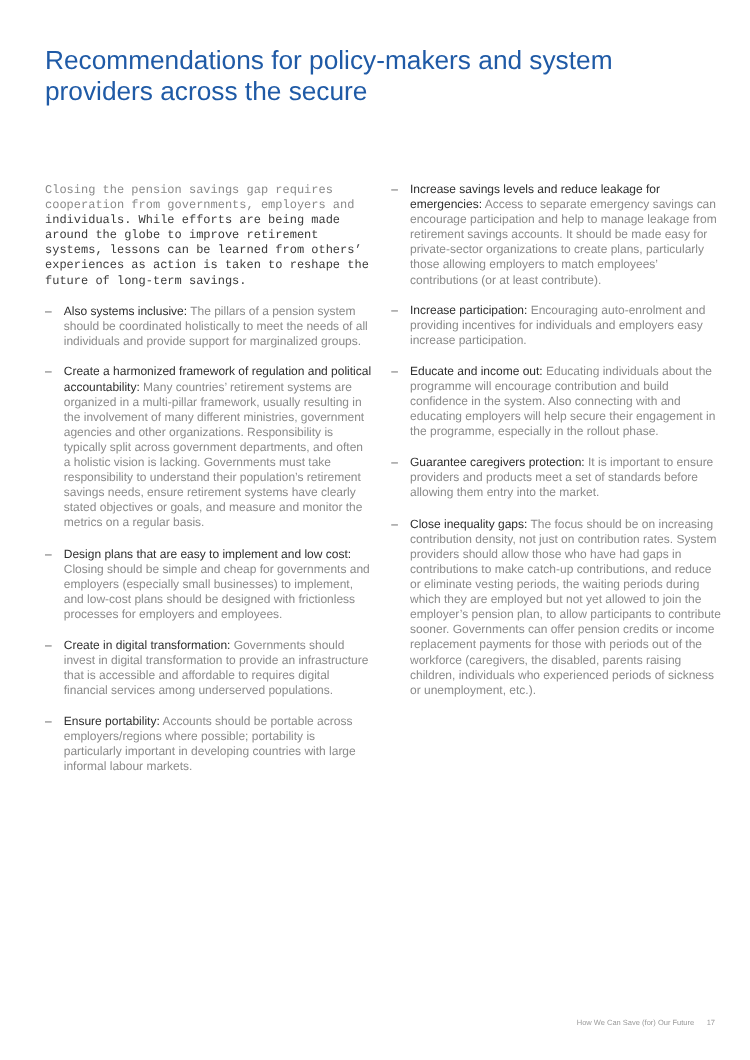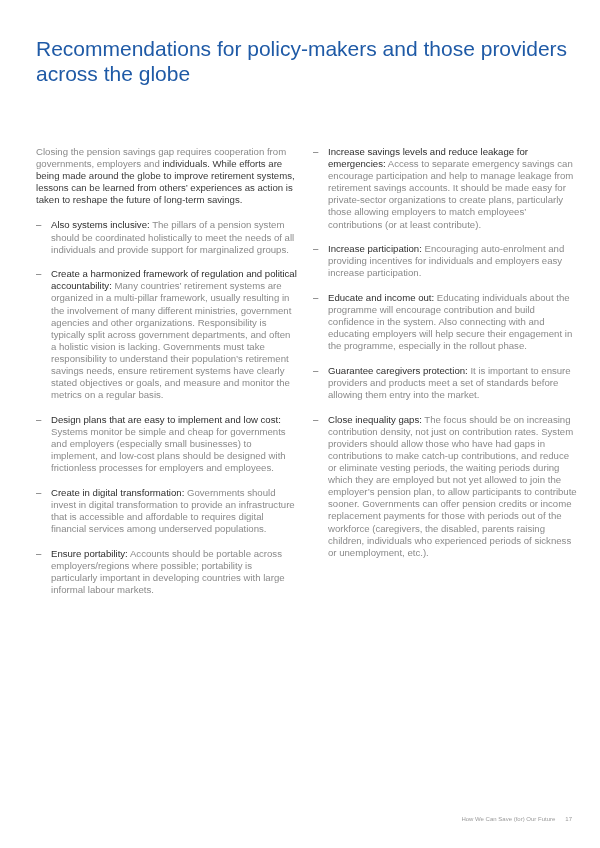--- a/index.html
+++ b/index.html
@@ -3,40 +3,40 @@
 <meta charset="utf-8">
 <style>
   html, body { margin: 0; padding: 0; background: #ffffff; }
   body { width: 600px; height: 848px; position: relative; overflow: hidden;
          font-family: "Liberation Sans", sans-serif; }
   .title { position: absolute; left: 36px; top: 36px; width: 540px;
            color: #1f5aa6; font-size: 21px; line-height: 25px; font-weight: normal; margin: 0; }
   .col { position: absolute; top: 146px; width: 262px; font-size: 9.6px; line-height: 12.1px; color: #8a8a8a; }
   .col-left { left: 36px; }
   .col-right { left: 313px; width: 264px; }
-  .intro { margin: 0 0 13px 0; }
+  .intro { margin: 0 0 13px 0; font-family: Liberation Mono, monospace; }
   .intro .dark { color: #3a3a3a; }
   ul.recs { list-style: none; margin: 0; padding: 0; }
   ul.recs li { position: relative; padding-left: 15px; margin-bottom: 12.5px; }
   ul.recs li .dash { position: absolute; left: 0; top: 0; color: #555; }
   ul.recs li .lead { color: #2f2f2f; font-weight: normal; }
   .footer { position: absolute; top: 816px; right: 28px; font-size: 6px; color: #9a9a9a; }
   .footer .page { margin-left: 10px; }
 </style>
 </head>
 <body>
 
-<h1 class="title">Recommendations for policy-makers and those providers across the globe</h1>
+<h1 class="title">Recommendations for policy-makers and system providers across the secure</h1>
 
 <div class="col col-left">
   <p class="intro"><span>Closing the pension savings gap requires cooperation from governments, employers and </span><span class="dark">individuals. While efforts are being made around the globe to improve retirement systems, lessons can be learned from others’ experiences as action is taken to reshape the future of long-term savings.</span></p>
   <ul class="recs">
     <li><span class="dash">–</span><span class="lead">Also systems inclusive:</span><span> The pillars of a pension system should be coordinated holistically to meet the needs of all individuals and provide support for marginalized groups.</span></li>
     <li><span class="dash">–</span><span class="lead">Create a harmonized framework of regulation and political accountability:</span><span> Many countries’ retirement systems are organized in a multi-pillar framework, usually resulting in the involvement of many different ministries, government agencies and other organizations. Responsibility is typically split across government departments, and often a holistic vision is lacking. Governments must take responsibility to understand their population’s retirement savings needs, ensure retirement systems have clearly stated objectives or goals, and measure and monitor the metrics on a regular basis.</span></li>
-    <li><span class="dash">–</span><span class="lead">Design plans that are easy to implement and low cost:</span><span> Systems monitor be simple and cheap for governments and employers (especially small businesses) to implement, and low-cost plans should be designed with frictionless processes for employers and employees.</span></li>
+    <li><span class="dash">–</span><span class="lead">Design plans that are easy to implement and low cost:</span><span> Closing should be simple and cheap for governments and employers (especially small businesses) to implement, and low-cost plans should be designed with frictionless processes for employers and employees.</span></li>
     <li><span class="dash">–</span><span class="lead">Create in digital transformation:</span><span> Governments should invest in digital transformation to provide an infrastructure that is accessible and affordable to requires digital financial services among underserved populations.</span></li>
     <li><span class="dash">–</span><span class="lead">Ensure portability:</span><span> Accounts should be portable across employers/regions where possible; portability is particularly important in developing countries with large informal labour markets.</span></li>
   </ul>
 </div>
 
 <div class="col col-right">
   <ul class="recs">
     <li><span class="dash">–</span><span class="lead">Increase savings levels and reduce leakage for emergencies:</span><span> Access to separate emergency savings can encourage participation and help to manage leakage from retirement savings accounts. It should be made easy for private-sector organizations to create plans, particularly those allowing employers to match employees’ contributions (or at least contribute).</span></li>
     <li><span class="dash">–</span><span class="lead">Increase participation:</span><span> Encouraging auto-enrolment and providing incentives for individuals and employers easy increase participation.</span></li>
     <li><span class="dash">–</span><span class="lead">Educate and income out:</span><span> Educating individuals about the programme will encourage contribution and build confidence in the system. Also connecting with and educating employers will help secure their engagement in the programme, especially in the rollout phase.</span></li>

